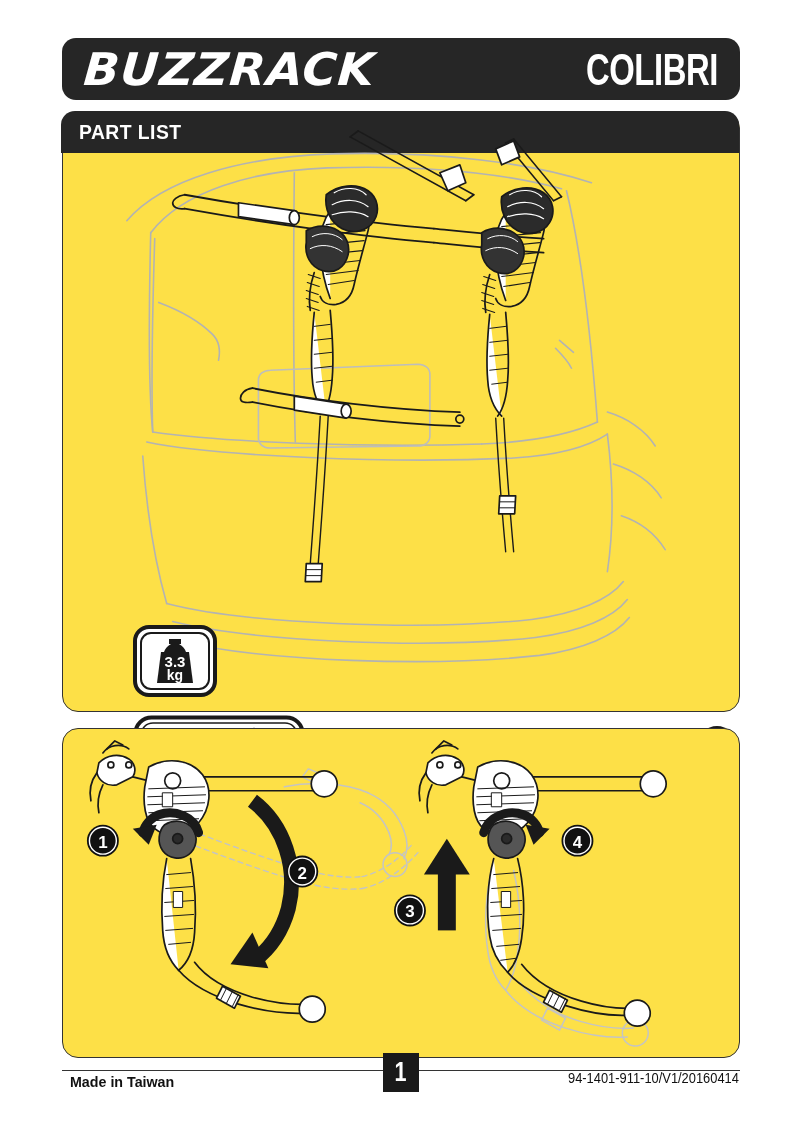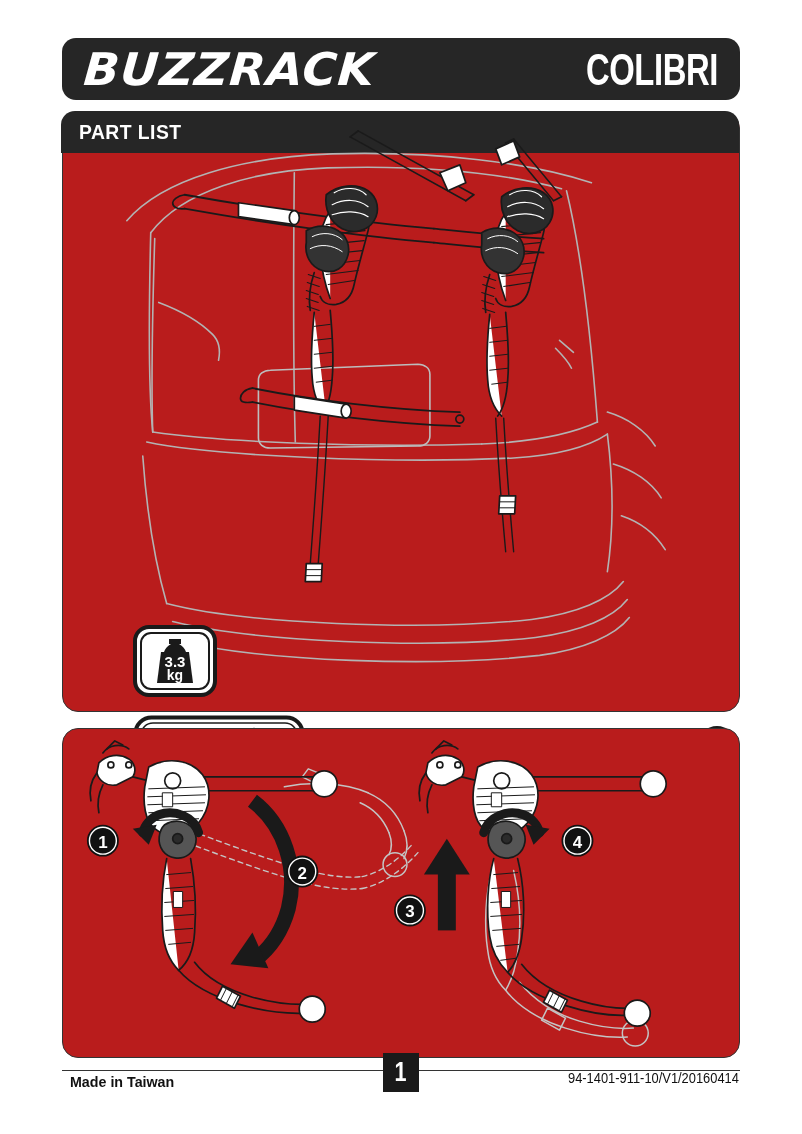--- a/index.html
+++ b/index.html
@@ -57,21 +57,21 @@
     transform-origin: right center;
     line-height: 1;
     white-space: nowrap;
   }
 
   
   .panel {
     position: absolute;
     border: 1.6px solid #333;
     border-radius: 16px;
-    background: #b91c1c;
+    background: #fde047;
     box-sizing: border-box;
   }
   #panel-partlist {
     left: 62px;
     top: 112px;
     width: 678px;
     height: 600px;
   }
   .panel-title-bar {
     position: absolute;

